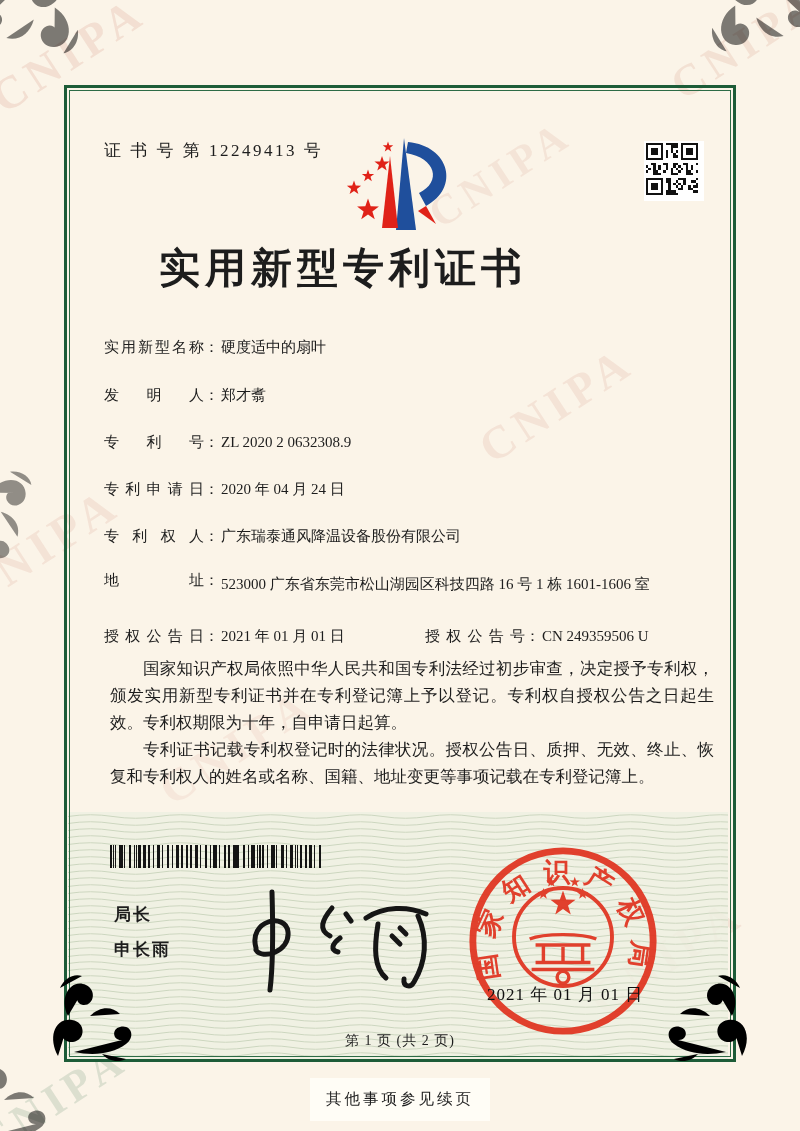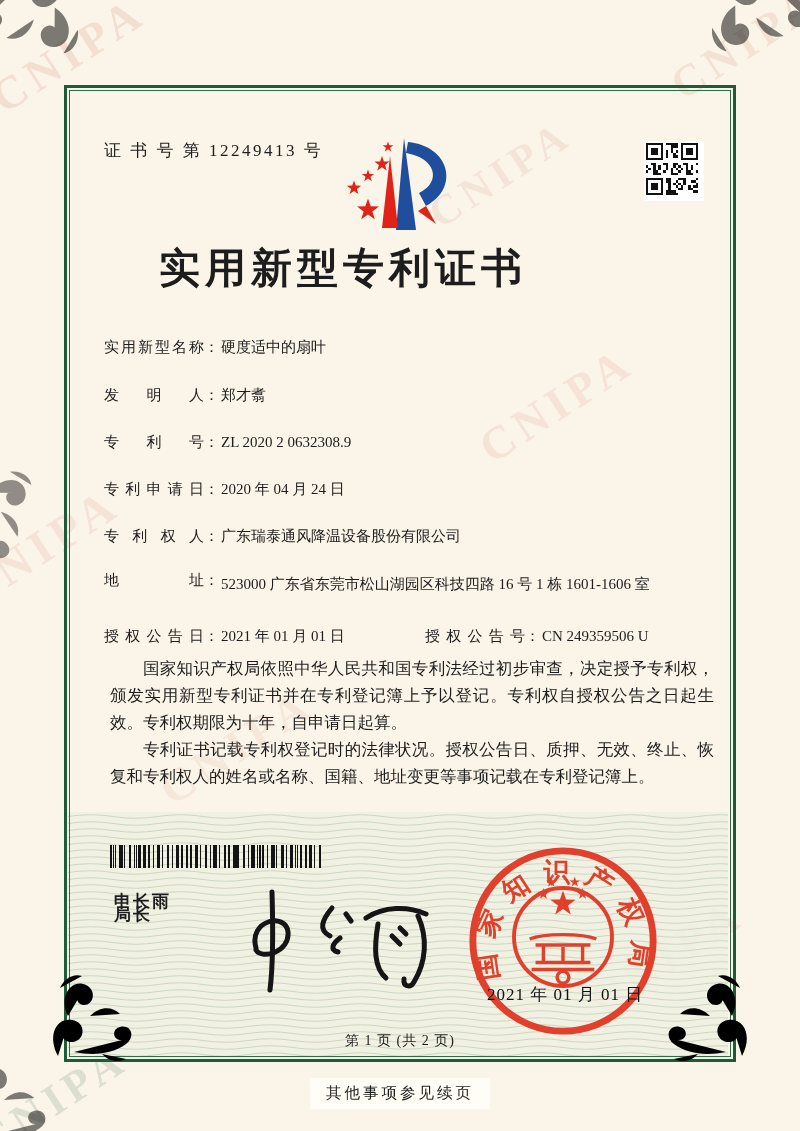--- a/index.html
+++ b/index.html
@@ -57,21 +57,21 @@
   .seal{left:465px; top:843px; width:196px; height:196px; opacity:.92;}
   .seal-date{
     left:455px; top:983px; width:220px; text-align:center; font-size:17px;
     z-index:5; letter-spacing:1px; color:#111;
   }
   .page-num{left:0; width:800px; top:1032px; text-align:center; font-size:14px; letter-spacing:1px;}
   .footer-note{
     left:0; width:800px; top:1078px; text-align:center; z-index:4;
   }
   .footer-note span{
-    display:inline-block; background:#fffdf6; padding:5px 16px; font-size:15.5px; letter-spacing:3px;
+    display:inline-block; background:#fffdf6; padding:11px 16px; font-size:15.5px; letter-spacing:3px;
   }
   .flr{position:absolute; z-index:5; pointer-events:none;}
   svg{display:block;}
 </style>
 </head>
 <body>
 
 <div class="page">
 
   <div class="wm" style="left:-18px; top:28px; font-size:46px; color:rgba(214,150,132,.22);">CNIPA</div>
@@ -307,21 +307,21 @@
     </div>
 
     <div class="abs body-text">
       <p>国家知识产权局依照中华人民共和国专利法经过初步审查，决定授予专利权，颁发实用新型专利证书并在专利登记簿上予以登记。专利权自授权公告之日起生效。专利权期限为十年，自申请日起算。</p>
       <p>专利证书记载专利权登记时的法律状况。授权公告日、质押、无效、终止、恢复和专利权人的姓名或名称、国籍、地址变更等事项记载在专利登记簿上。</p>
     </div>
 
     <div class="abs barcode"></div>
 
     <div class="abs signer" style="top:903px;">局长</div>
-    <div class="abs signer" style="top:890px;">申长雨</div>
+    <div class="abs signer" style="top:938px;">申长雨</div>
 
     <div class="abs sig">
       <svg width="210" height="112" viewBox="0 0 210 112">
         <g fill="none" stroke="#151515" stroke-width="5" stroke-linecap="round">
           <path d="M28,62 C20,34 58,26 60,46 C62,66 34,74 28,64"></path>
           <path d="M44,6 C45,40 45,80 42,104"></path>
           <path d="M104,22 C94,34 90,44 102,50"></path>
           <path d="M112,52 C104,58 102,64 110,66"></path>
           <path d="M118,28 l5,7"></path>
           <path d="M138,32 C156,20 180,20 198,28"></path>

